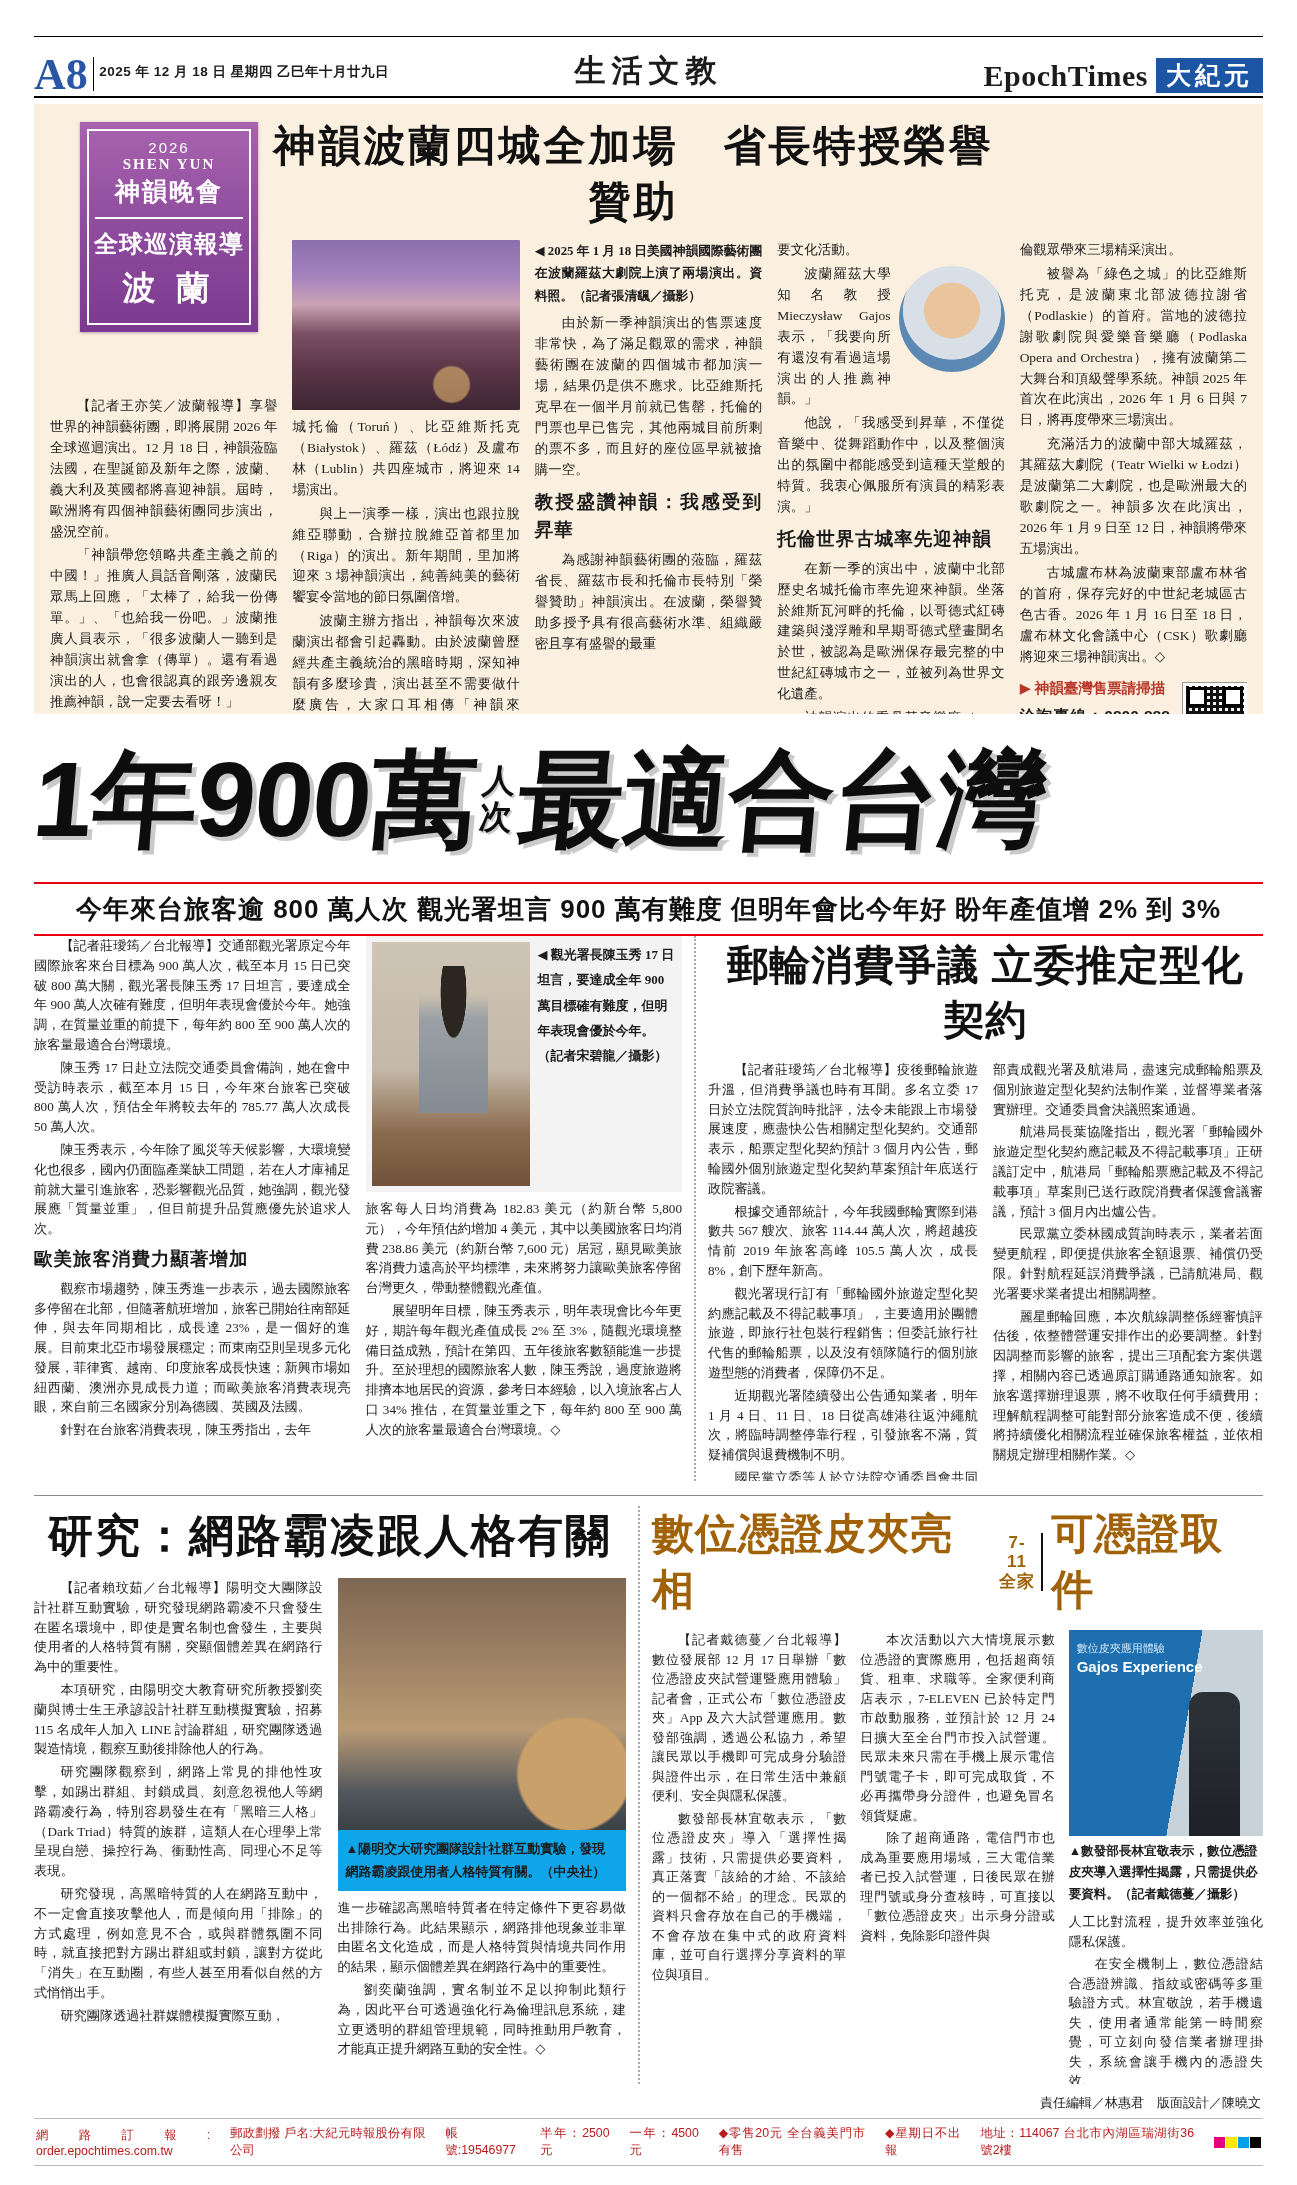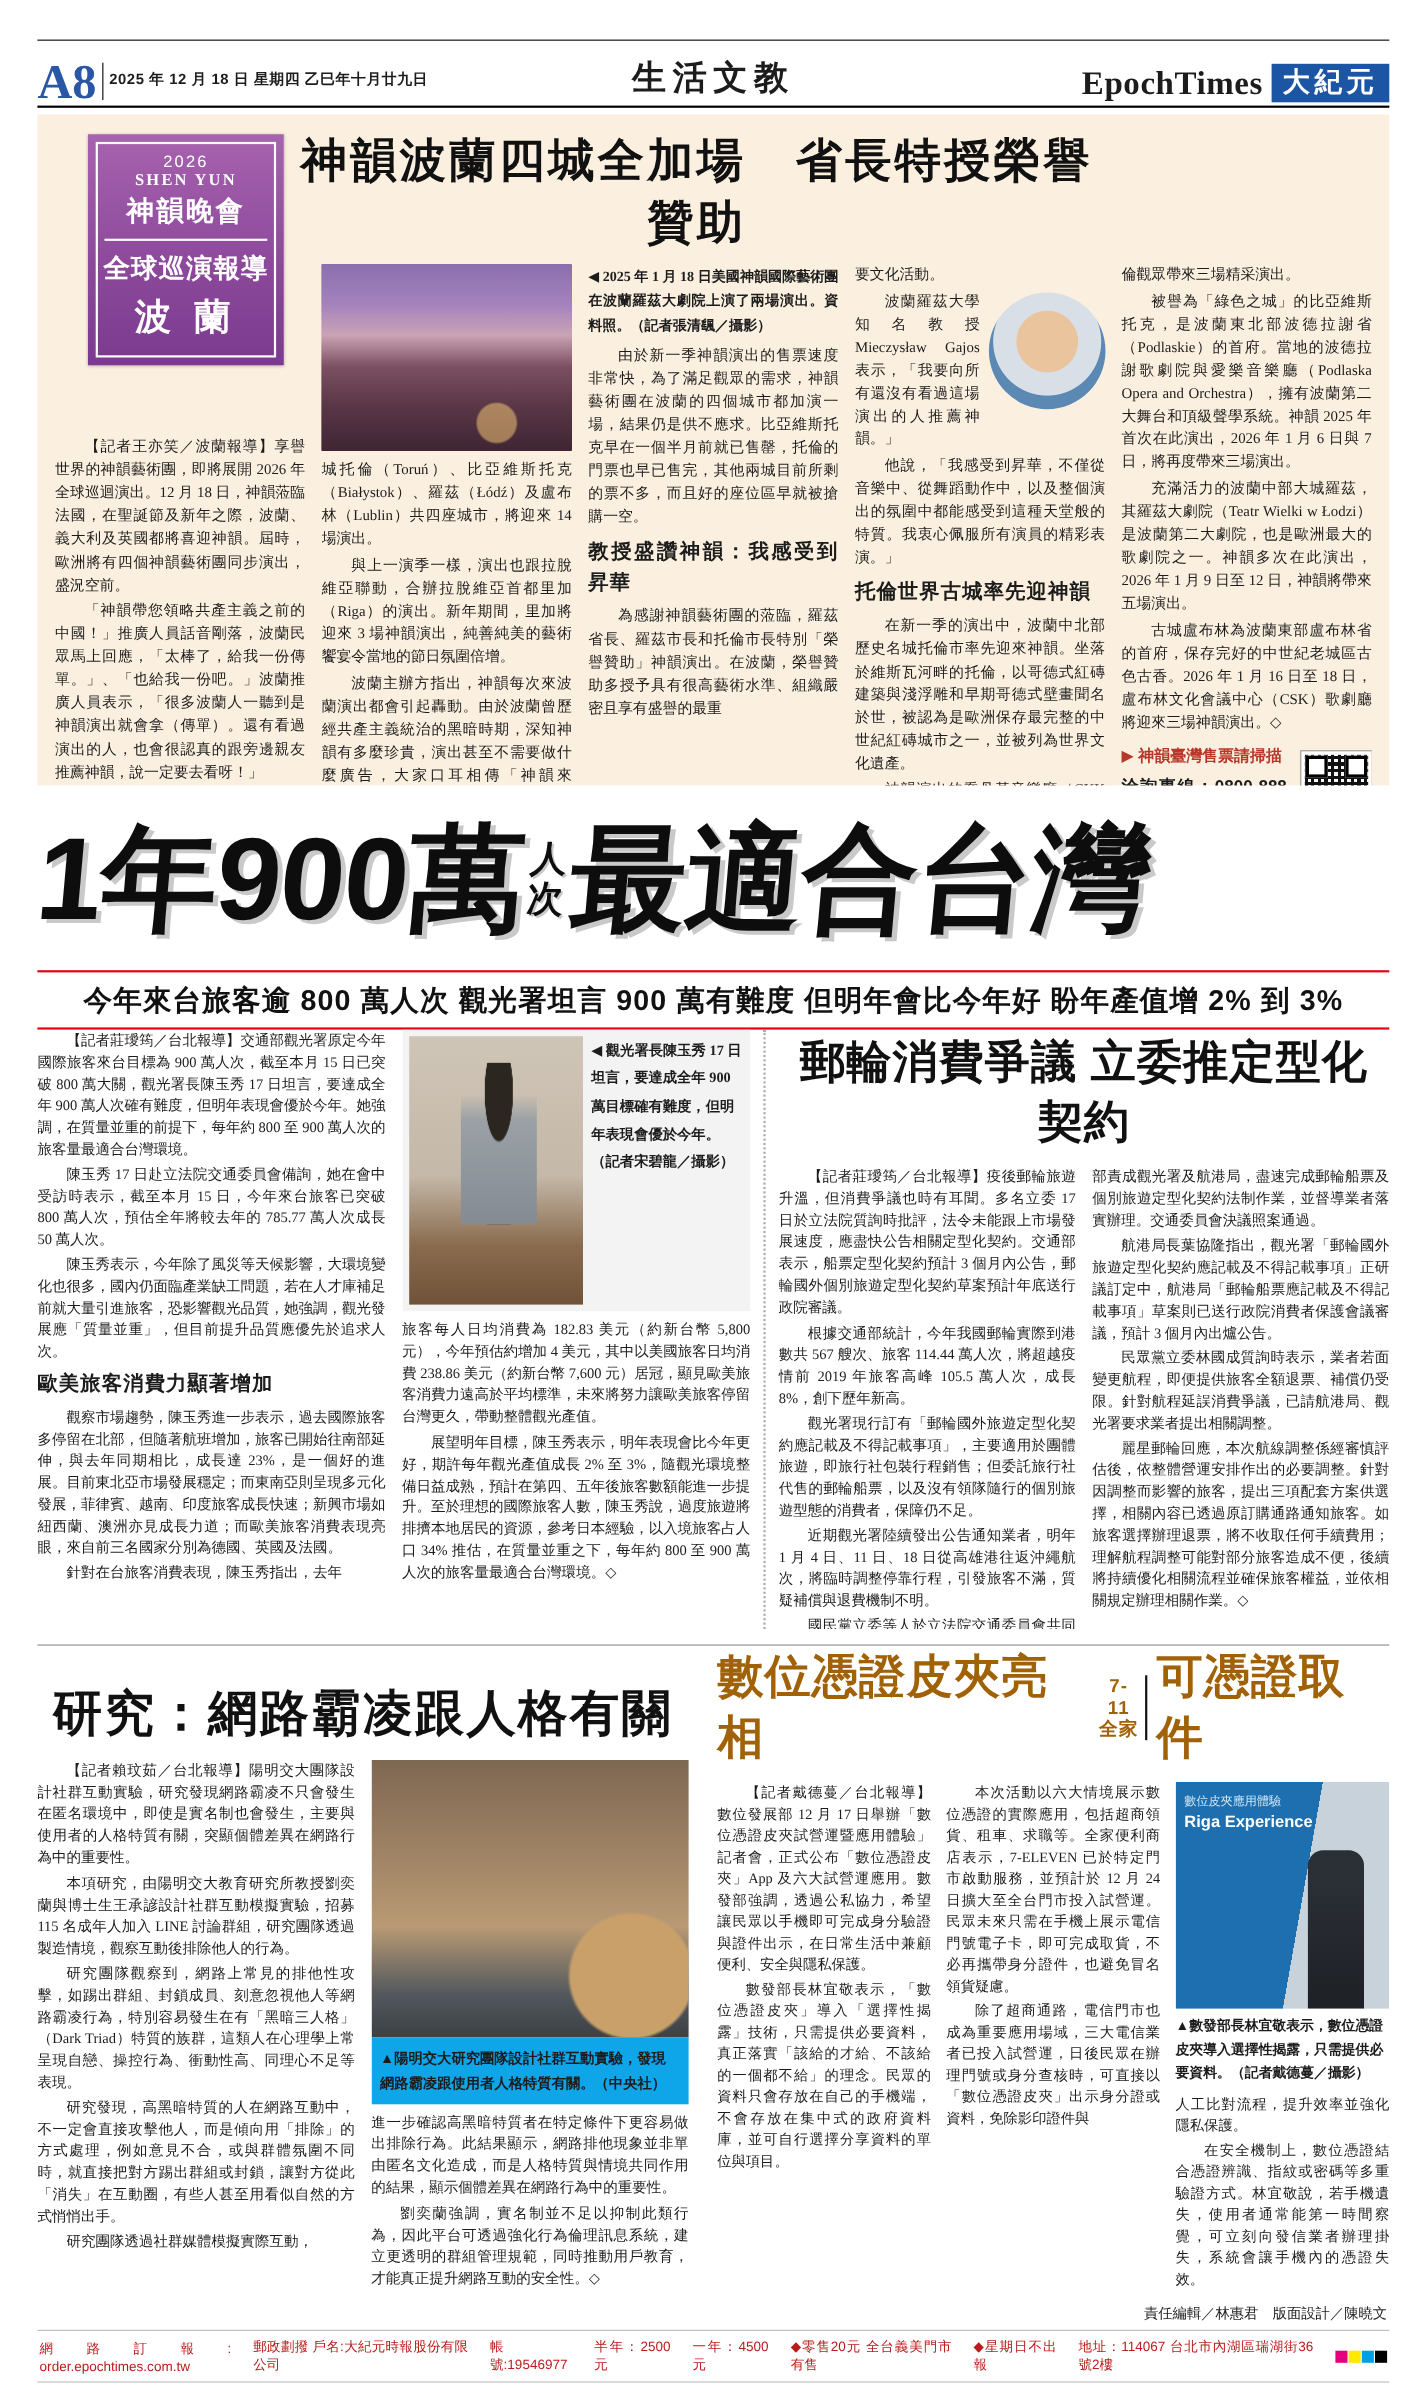--- a/index.html
+++ b/index.html
@@ -74,21 +74,21 @@
      linear-gradient(180deg,#cfc5b6 0%,#c4b8a8 52%,#8a6b4e 78%,#6f5238 100%);position:relative;}
   .photo-director:before{content:"";position:absolute;left:30%;top:10%;width:44%;height:60%;background:
      radial-gradient(ellipse at 50% 18%, #2c2620 0 26%, transparent 27%),
      linear-gradient(180deg,transparent 20%, #9aa0a6 36%, #848b92 100%);}
   .t-cap{flex:1;font-size:13px;line-height:1.95;font-weight:600;}
   .cruise{flex:1;min-width:0;}
   .art-head{font-family:"Liberation Sans","DejaVu Sans",sans-serif;font-weight:900;font-size:41px;letter-spacing:1px;text-align:center;margin:2px 0 12px;color:#111;}
   .two-col{display:flex;gap:15px;}
 
   
-  .bottom{display:flex;height:578px;overflow:hidden;border-top:1px solid #8a8a8a;margin-top:14px;padding-top:10px;align-items:flex-end;}
+  .bottom{display:flex;height:578px;overflow:hidden;border-top:1px solid #8a8a8a;margin-top:14px;padding-top:10px;}
   .bully{width:592px;flex:0 0 592px;}
   .wallet{flex:1;min-width:0;}
   .b-head{font-family:"Liberation Sans","DejaVu Sans",sans-serif;font-weight:900;font-size:45px;letter-spacing:2px;margin:0 0 12px;text-align:center;color:#111;}
   .w-head{display:flex;align-items:center;justify-content:center;gap:8px;font-family:"Liberation Sans","DejaVu Sans",sans-serif;font-weight:900;font-size:42px;letter-spacing:1px;margin:0 0 12px;color:#a16207;}
   .w-stack{display:flex;flex-direction:column;font-size:17px;line-height:1.15;text-align:center;border-right:2px solid #111;padding-right:6px;}
   .photo-team{width:100%;height:252px;background:
      radial-gradient(circle at 82% 78%, #caa06a 0 18%, transparent 19%),
      linear-gradient(180deg,#7e6752 0%,#a08465 35%,#b99a74 60%,#51575c 85%,#3c4145 100%);}
   .gray-cap{background:#0ea5e9;padding:7px 8px;font-size:13px;line-height:1.8;font-weight:600;margin:0 0 7px;}
   .photo-wallet{width:100%;height:206px;position:relative;background:
@@ -243,21 +243,21 @@
       <div class="wcols">
         <div class="wcol">
           <div data-bind-paras="wallet.col1.paras"><p>【記者戴德蔓／台北報導】數位發展部 12 月 17 日舉辦「數位憑證皮夾試營運暨應用體驗」記者會，正式公布「數位憑證皮夾」App 及六大試營運應用。數發部強調，透過公私協力，希望讓民眾以手機即可完成身分驗證與證件出示，在日常生活中兼顧便利、安全與隱私保護。</p><p>數發部長林宜敬表示，「數位憑證皮夾」導入「選擇性揭露」技術，只需提供必要資料，真正落實「該給的才給、不該給的一個都不給」的理念。民眾的資料只會存放在自己的手機端，不會存放在集中式的政府資料庫，並可自行選擇分享資料的單位與項目。</p></div>
         </div>
         <div class="wcol">
           <div data-bind-paras="wallet.col2.paras"><p>本次活動以六大情境展示數位憑證的實際應用，包括超商領貨、租車、求職等。全家便利商店表示，7-ELEVEN 已於特定門市啟動服務，並預計於 12 月 24 日擴大至全台門市投入試營運。民眾未來只需在手機上展示電信門號電子卡，即可完成取貨，不必再攜帶身分證件，也避免冒名領貨疑慮。</p><p>除了超商通路，電信門市也成為重要應用場域，三大電信業者已投入試營運，日後民眾在辦理門號或身分查核時，可直接以「數位憑證皮夾」出示身分證或資料，免除影印證件與</p></div>
         </div>
         <div class="wcol">
           <div class="photo-wallet">
             <span class="scr1" data-bind="wallet.photo_screen_line1">數位皮夾應用體驗</span>
-            <span class="scr2" data-bind="wallet.photo_screen_line2">Riga Experience</span>
+            <span class="scr2" data-bind="wallet.photo_screen_line2">Gajos Experience</span>
           </div>
           <div class="w-cap" data-bind="wallet.photo_caption">▲數發部長林宜敬表示，數位憑證皮夾導入選擇性揭露，只需提供必要資料。（記者戴德蔓／攝影）</div>
           <div data-bind-paras="wallet.col3.paras" data-noindent-first=""><p>人工比對流程，提升效率並強化隱私保護。</p><p>在安全機制上，數位憑證結合憑證辨識、指紋或密碼等多重驗證方式。林宜敬說，若手機遺失，使用者通常能第一時間察覺，可立刻向發信業者辦理掛失，系統會讓手機內的憑證失效。</p></div>
         </div>
       </div>
     </div>
   </section>
 
   <div class="credits" data-bind="footer.credits">責任編輯／林惠君　版面設計／陳曉文</div>
   <div class="subbar">

